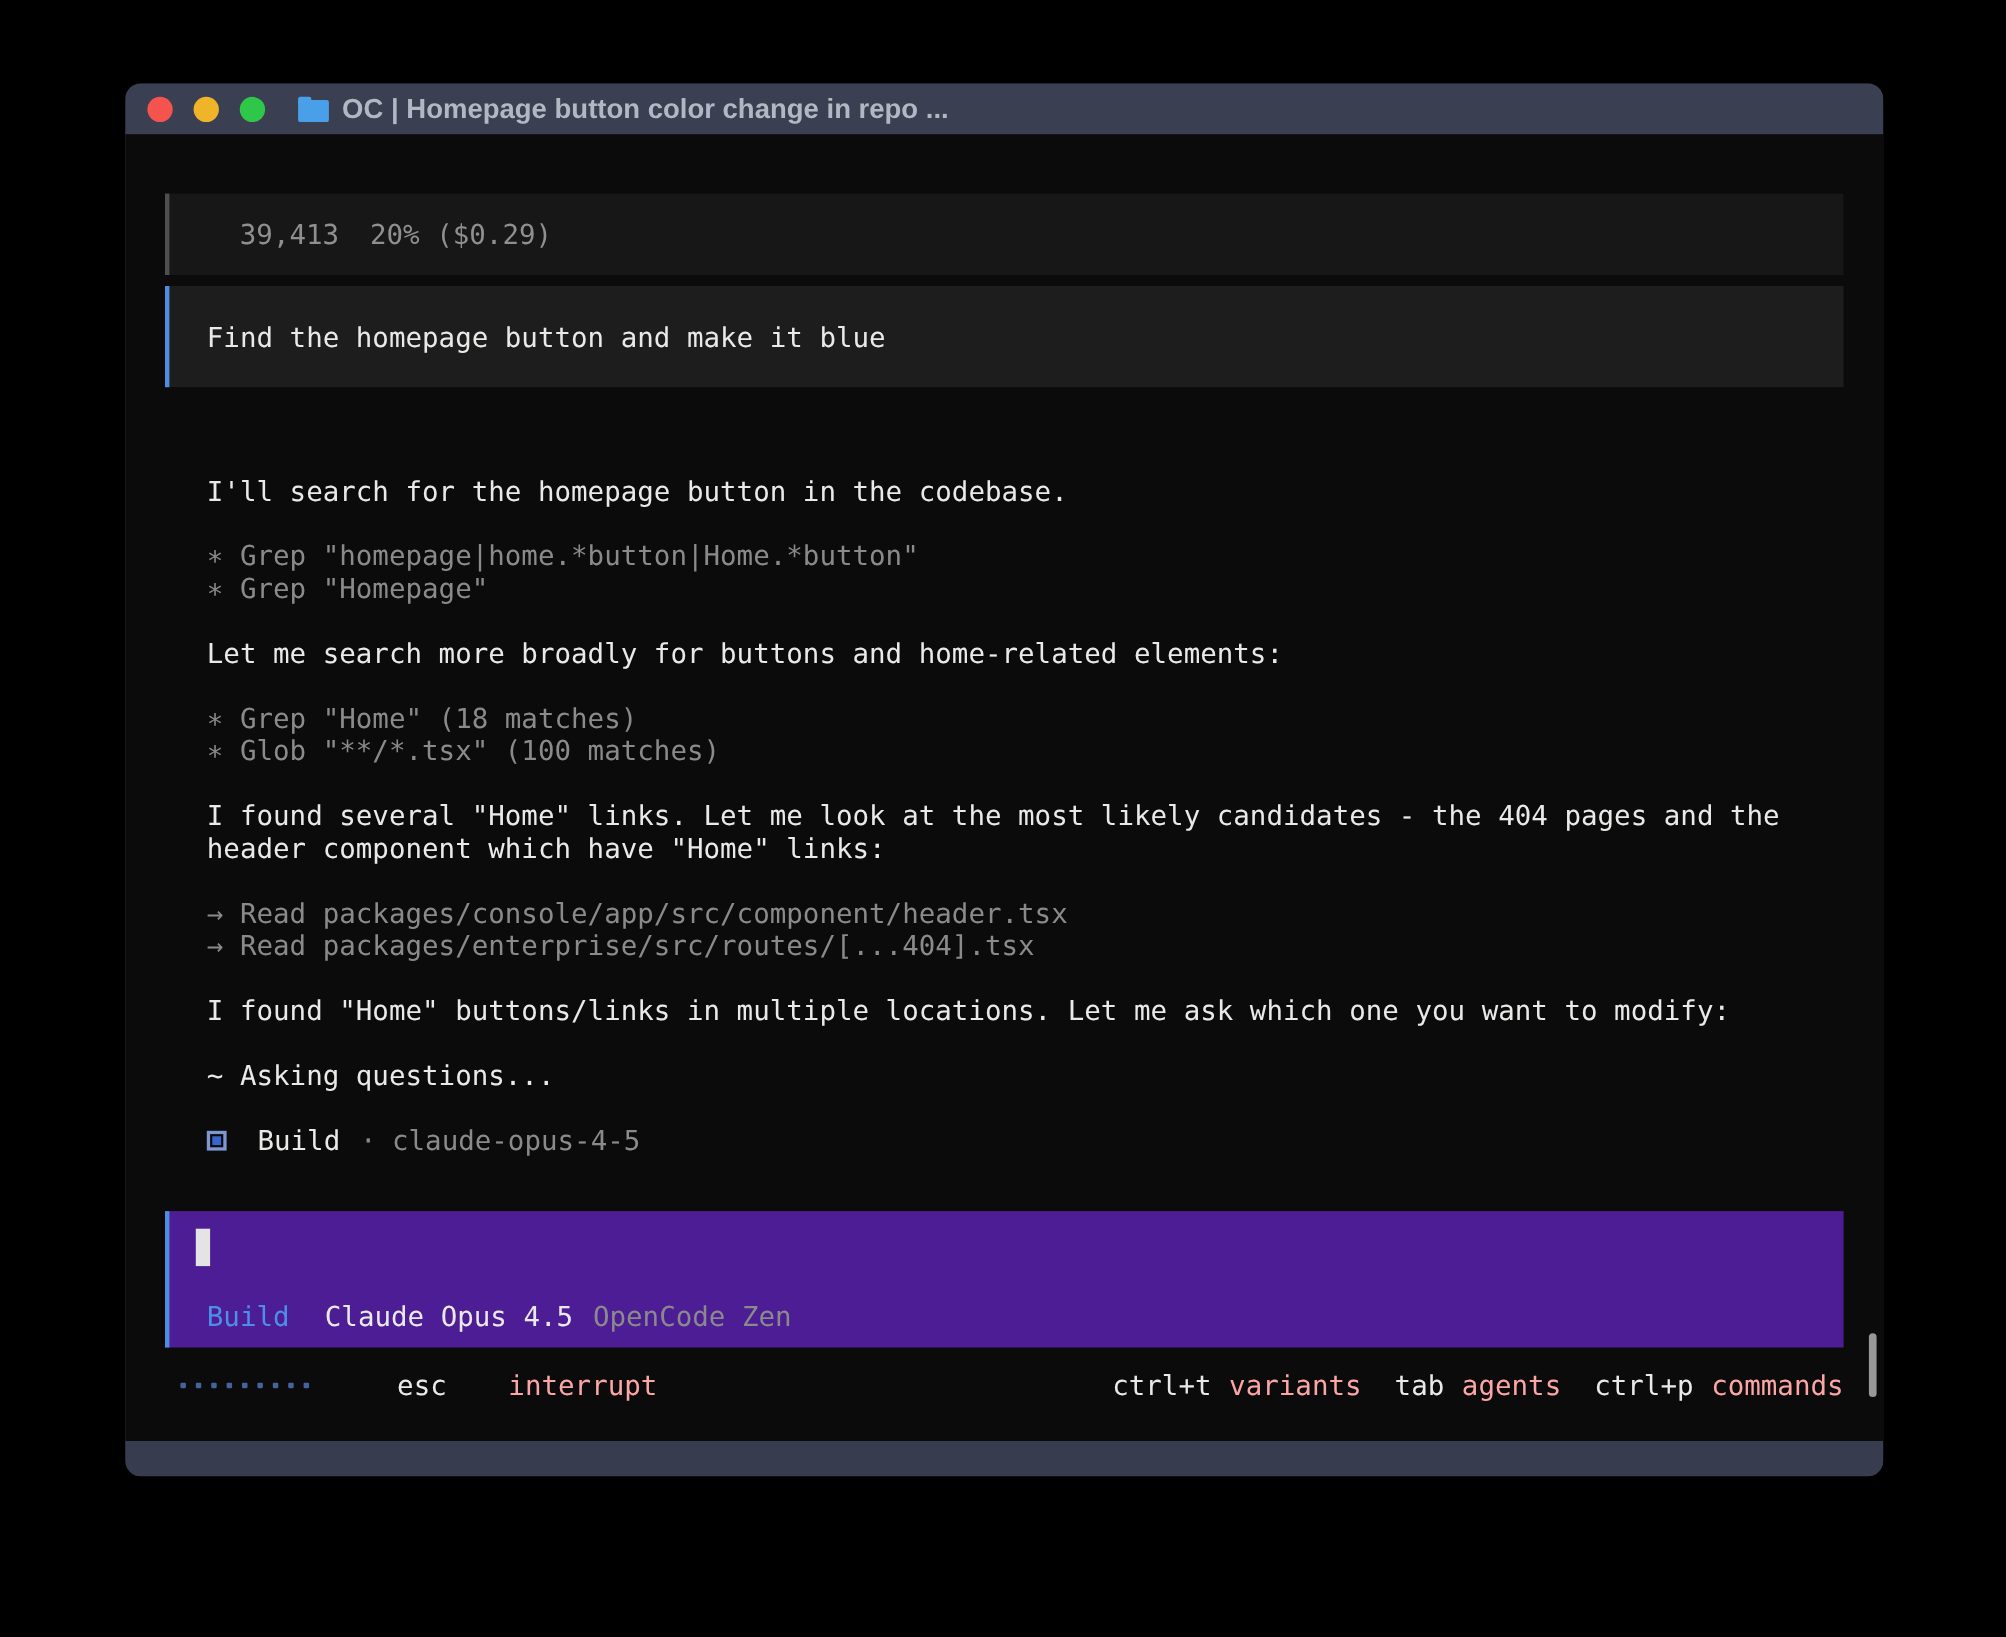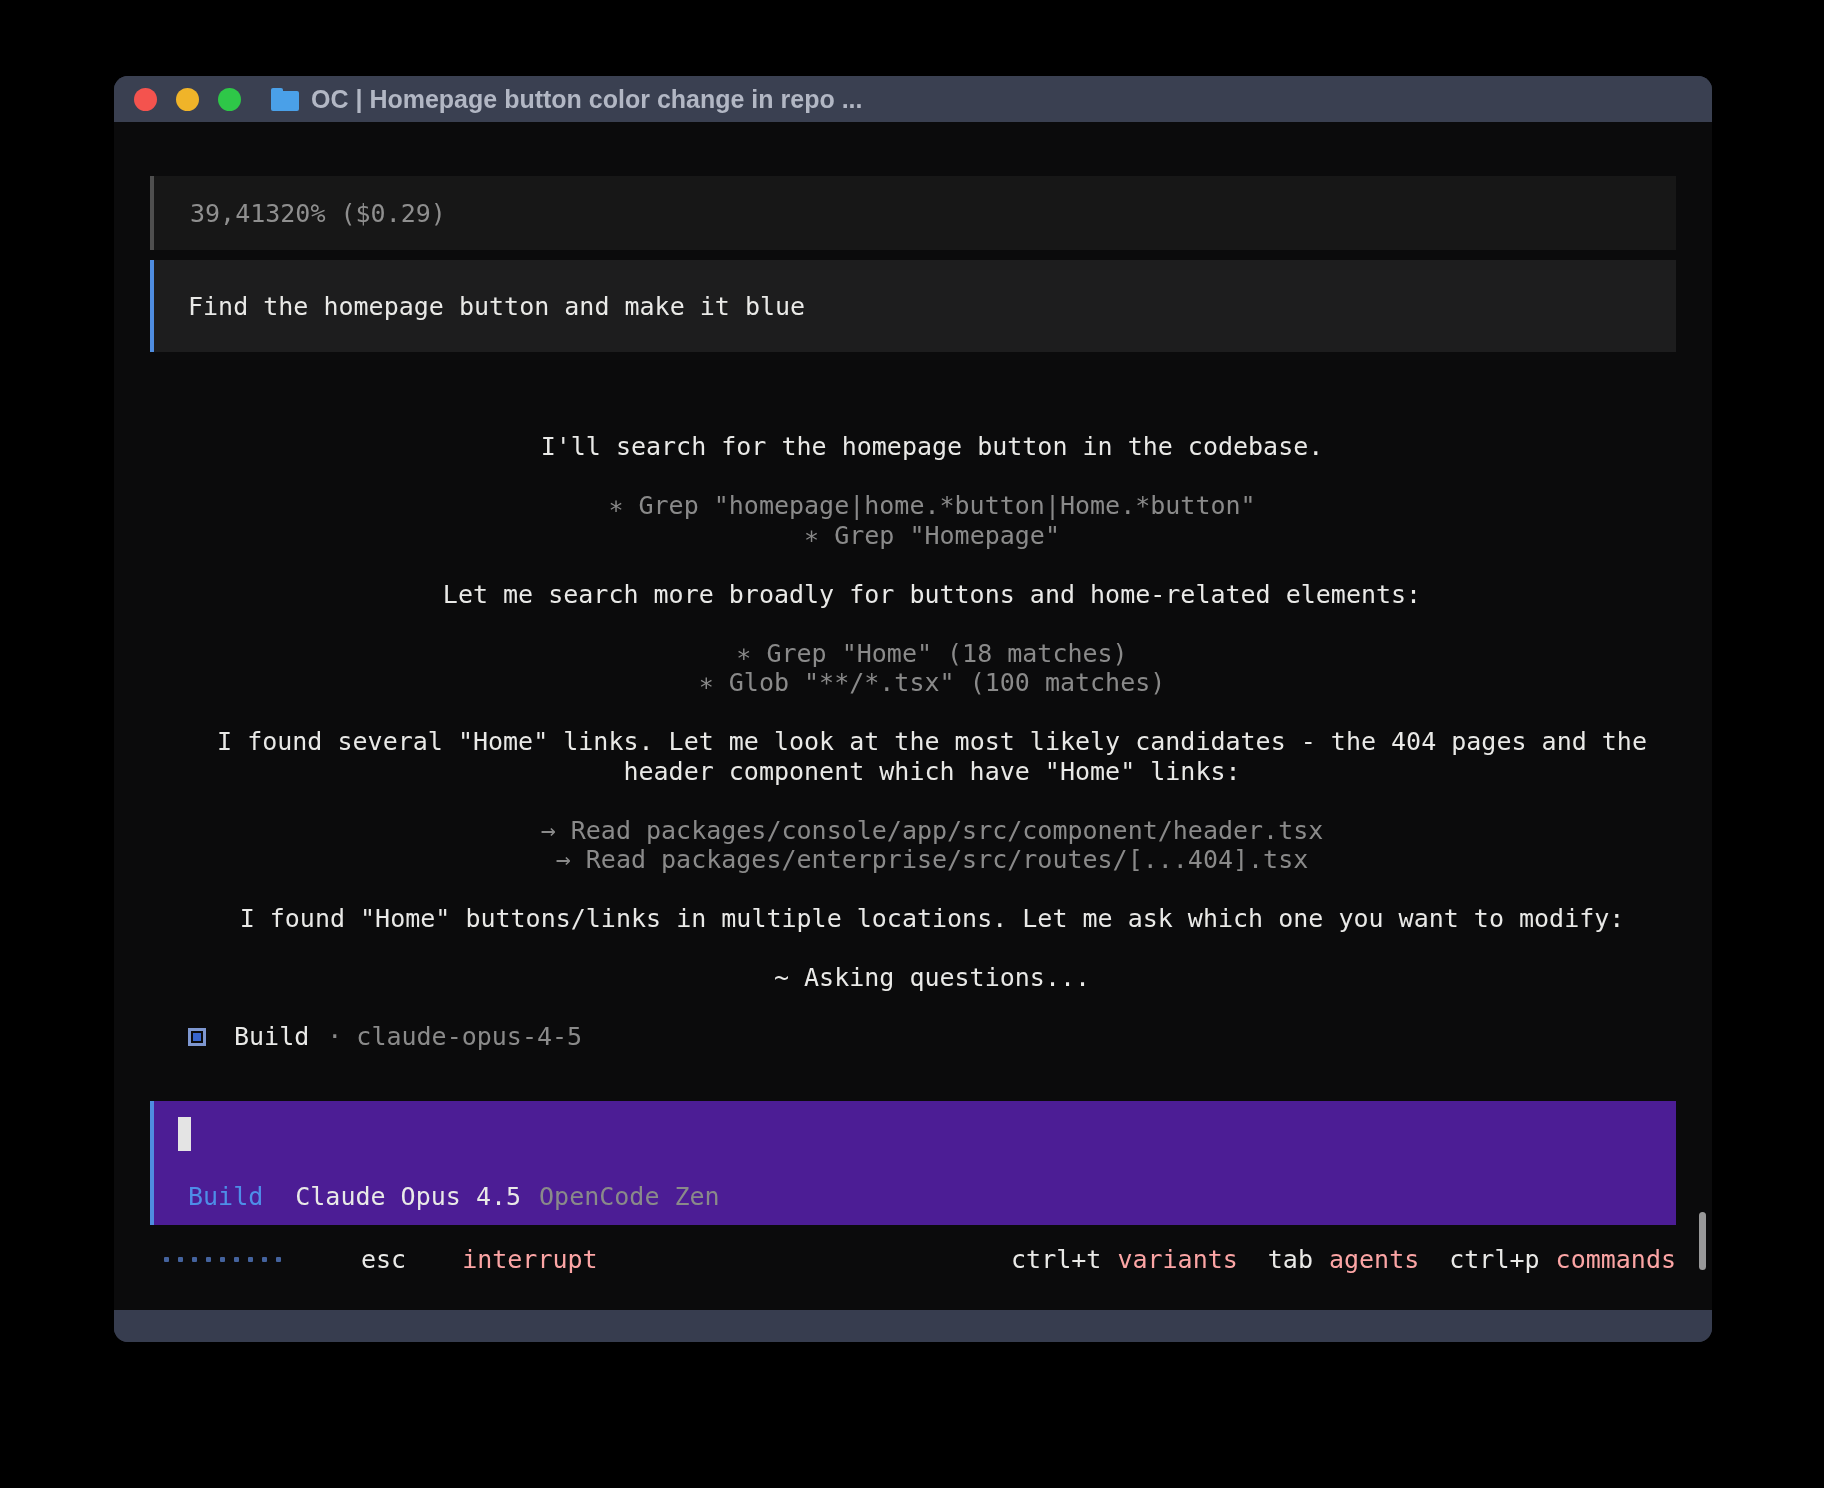--- a/index.html
+++ b/index.html
@@ -44,30 +44,30 @@
 
   .block { margin:0 36px; }
 
   .session-header {
     margin-top:54px; height:74px; background:#171717;
     border-left:4px solid #4f4f4f;
     display:flex; align-items:center; justify-content:space-between;
     padding:0 40px 0 36px; white-space:nowrap;
   }
   .session-header .h-title { font-weight:700; color:#f2f2f2; }
-  .session-header .h-right { display:flex; color:#8f8f8f; }
+  .session-header .h-right { display:flex; gap:28px; color:#8f8f8f;margin-left:28px; }
 
   .user-message {
     margin-top:10px; height:92px; background:#1d1d1e;
     border-left:4px solid #4f8de0;
     display:flex; align-items:center; padding-left:34px;
     color:#e9e9e7; white-space:nowrap;
   }
 
-  .messages { margin:80px 36px 0; padding-left:38px;text-align:center; }
+  .messages { margin:80px 36px 0; padding-left:38px; }
   .line { height:29.5px; line-height:29.5px; white-space:pre; }
   .line.text { color:#e9e9e7; }
   .line.tool { color:#8a8a8a; }
   .line.blank { }
   .line.status { display:flex; align-items:center; }
   .status-icon {
     width:18px; height:18px; border:3px solid #7e97d0; background:#0b0b0c;
     display:inline-flex; align-items:center; justify-content:center;
     margin-right:28px; flex:0 0 auto;
   }

